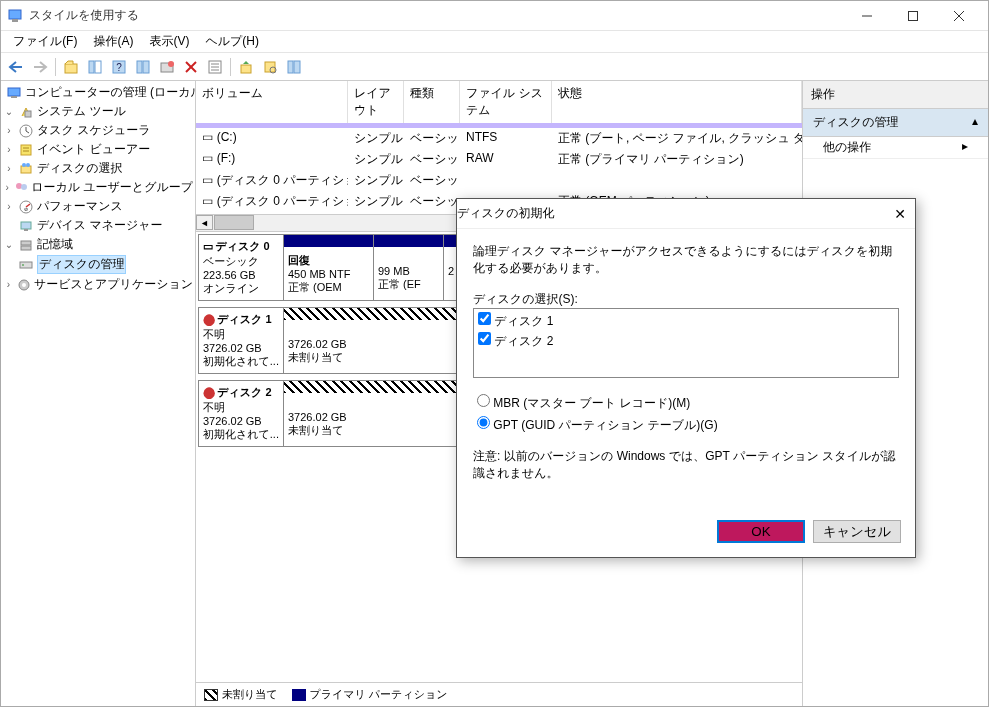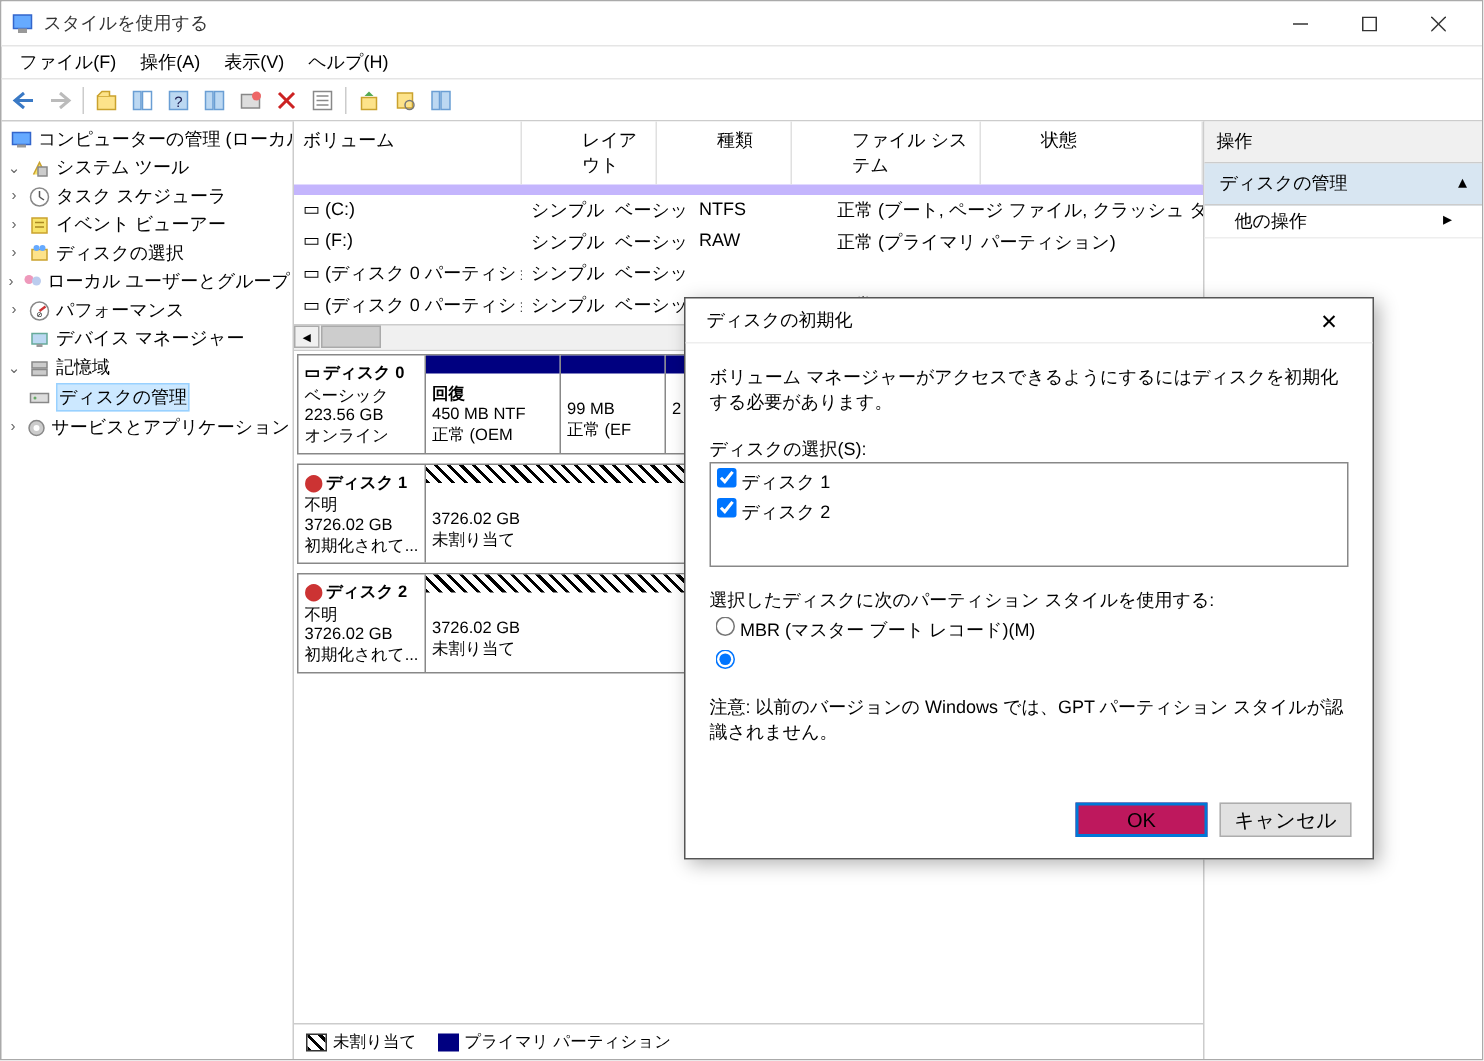--- a/index.html
+++ b/index.html
@@ -15,21 +15,21 @@
 .tbtn { width:22px; height:22px; display:flex; align-items:center; justify-content:center; border:1px solid transparent;}
 .tsep { width:1px; height:18px; background:#ccc; margin:0 2px;}
 .body { flex:1; display:flex; min-height:0;}
 .tree { width:195px; border-right:1px solid #ccc; overflow:auto; padding:2px 0;}
 .tree .node { display:flex; align-items:center; padding:1px 2px; white-space:nowrap;}
 .tree .indent0{padding-left:2px;} .indent1{padding-left:14px;} .indent2{padding-left:30px;}
 .tree .exp { width:12px; text-align:center; color:#666; font-size:10px;}
 .tree .nic { width:16px; height:16px; margin:0 3px; display:inline-flex; align-items:center; justify-content:center;}
 .tree .sel { background:#cce8ff; border:1px solid #99d1ff; padding:0 1px;}
 .mid { flex:1; display:flex; flex-direction:column; border-right:1px solid #ccc; min-width:0;}
-.vol-header { display:flex; border-bottom:7px solid #c4b5fd; background:#fff;gap:34px;}
+.vol-header { display:flex; border-bottom:5px solid #c4b5fd; background:#fff;}
 .vol-header .col { padding:4px 6px; border-right:1px solid #e0e0e0; font-size:12px;}
 .vol-rows { height:86px; }
 .vol-row { display:flex; padding:1px 0;}
 .vol-row .col { padding:1px 6px; white-space:nowrap; overflow:hidden;}
 .c-vol{width:152px;} .c-lay{width:56px;} .c-type{width:56px;} .c-fs{width:92px;} .c-stat{flex:1;}
 .diskarea { flex:1; overflow:auto; border-top:1px solid #ccc; padding:2px; background:#fff;}
 .diskrow { display:flex; margin-bottom:6px; border:1px solid #888;}
 .diskinfo { width:85px; border-right:1px solid #888; padding:4px; font-size:11px;}
 .diskinfo .dname { font-weight:bold; display:flex; align-items:center; gap:2px;}
 .diskparts { flex:1; display:flex;}
@@ -41,21 +41,21 @@
 .legbox { width:14px; height:12px; display:inline-block; vertical-align:middle; margin-right:4px;}
 .right { width:185px; display:flex; flex-direction:column;}
 .right .hdr { background:#f0f0f0; padding:5px 8px; border-bottom:1px solid #ccc;}
 .right .sect { background:#d8e6f2; padding:5px 10px; border-bottom:1px solid #ccc; display:flex; justify-content:space-between;}
 .right .act { padding:2px 20px; border-bottom:1px solid #eee; display:flex; justify-content:space-between;}
 .scrollstub { height:17px; background:#f0f0f0; border-top:1px solid #ccc; position:relative;}
 .scrollstub .thumb{ position:absolute; left:0; top:0; height:15px; width:40px; background:#cdcdcd; border:1px solid #aaa;}
 .scrollstub .arrow{ position:absolute; top:0; width:17px; height:15px; background:#f0f0f0; border:1px solid #aaa; display:flex; align-items:center; justify-content:center; font-size:9px;}
 
 .dialog { position:absolute; left:456px; top:198px; width:460px; background:#fff; border:1px solid #555; box-shadow:3px 3px 12px rgba(0,0,0,0.3); z-index:10;}
-.dtitle { height:30px; display:flex; align-items:center; padding:0 14px; border-bottom:1px solid #eee;}
+.dtitle { height:30px; display:flex; align-items:center; padding:0 0; border-bottom:1px solid #eee;}
 .dtitle .t { flex:1; font-size:12px;}
 .dclose { width:30px; height:30px; display:flex; align-items:center; justify-content:center; font-size:14px;}
 .dbody { padding:14px 16px; font-size:12px;}
 .dbody p { margin-bottom:14px;}
 .dlist { border:1px solid #888; height:70px; padding:2px; margin-bottom:14px;}
 .dlist label { display:block; padding:1px 2px;}
 .dradio label { display:block; padding:2px 0 2px 4px;}
 .dnote { margin-top:12px;}
 .dbtns { display:flex; justify-content:flex-end; gap:8px; padding:10px 14px 14px;}
 .dbtns button { width:88px; height:23px; background:#e1e1e1; border:1px solid #adadad;}
@@ -426,30 +426,29 @@
     </div>
   </div>
 </div>
 
 <div class="dialog">
   <div class="dtitle">
     <span class="t">ディスクの初期化</span>
     <div class="dclose">✕</div>
   </div>
   <div class="dbody">
-    <p>ボリューム マネージャーがアクセスできるようにするにはディスクを初期化する必要があります。</p>
+    <p>論理ディスク マネージャーがアクセスできるようにするにはディスクを初期化する必要があります。</p>
     <div>ディスクの選択(S):</div>
     <div class="dlist">
       <label><input type="checkbox" checked="" style=""> <span>ディスク 1</span></label>
       <label><input type="checkbox" checked="" style=""> <span>ディスク 2</span></label>
     </div>
-    <div>選択したディスクに次のパーティション スタイルを使用する:</div>
     <div class="dradio">
       <label><input type="radio" name="ps" style=""> <span>MBR (マスター ブート レコード)(M)</span></label>
-      <label><input type="radio" name="ps" checked="" style=""> </label>
+      <label><input type="radio" name="ps" checked="" style=""> <span>GPT (GUID パーティション テーブル)(G)</span></label>
     </div>
     <p class="dnote">注意: 以前のバージョンの Windows では、GPT パーティション スタイルが認識されません。</p>
   </div>
   <div class="dbtns">
     <button class="primary">OK</button>
     <button>キャンセル</button>
   </div>
 </div>
 
 </body></html>

